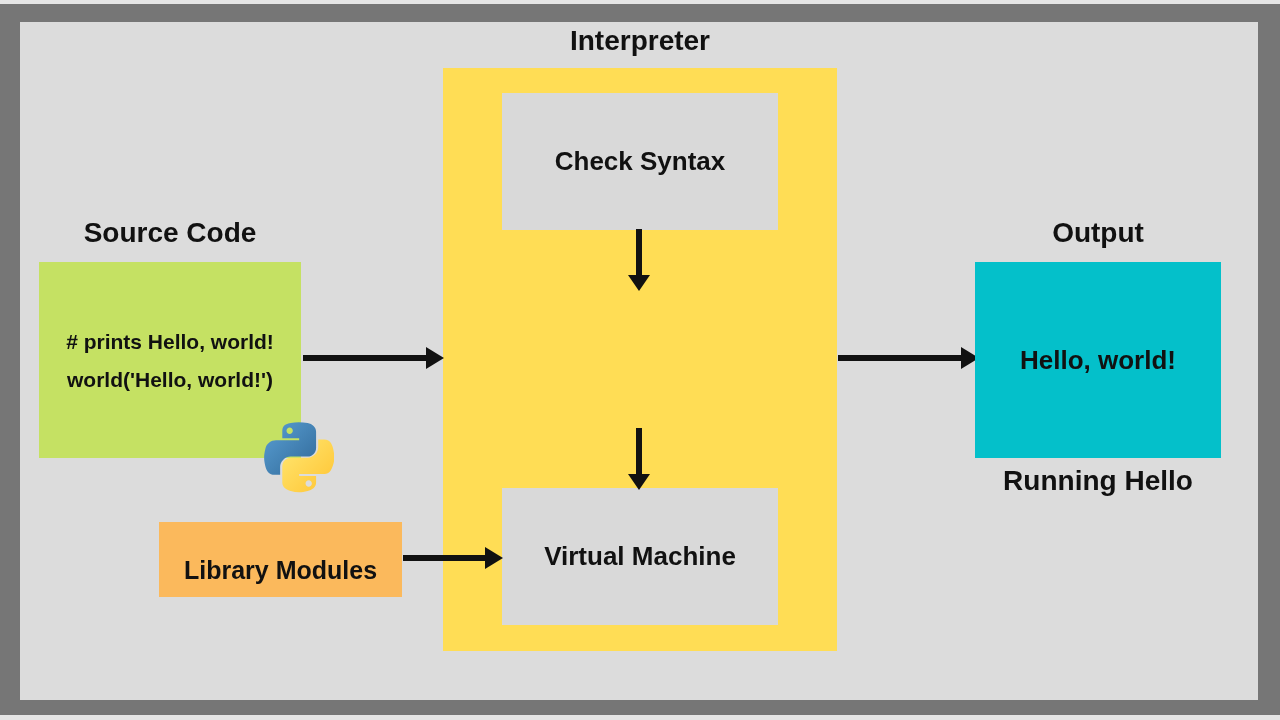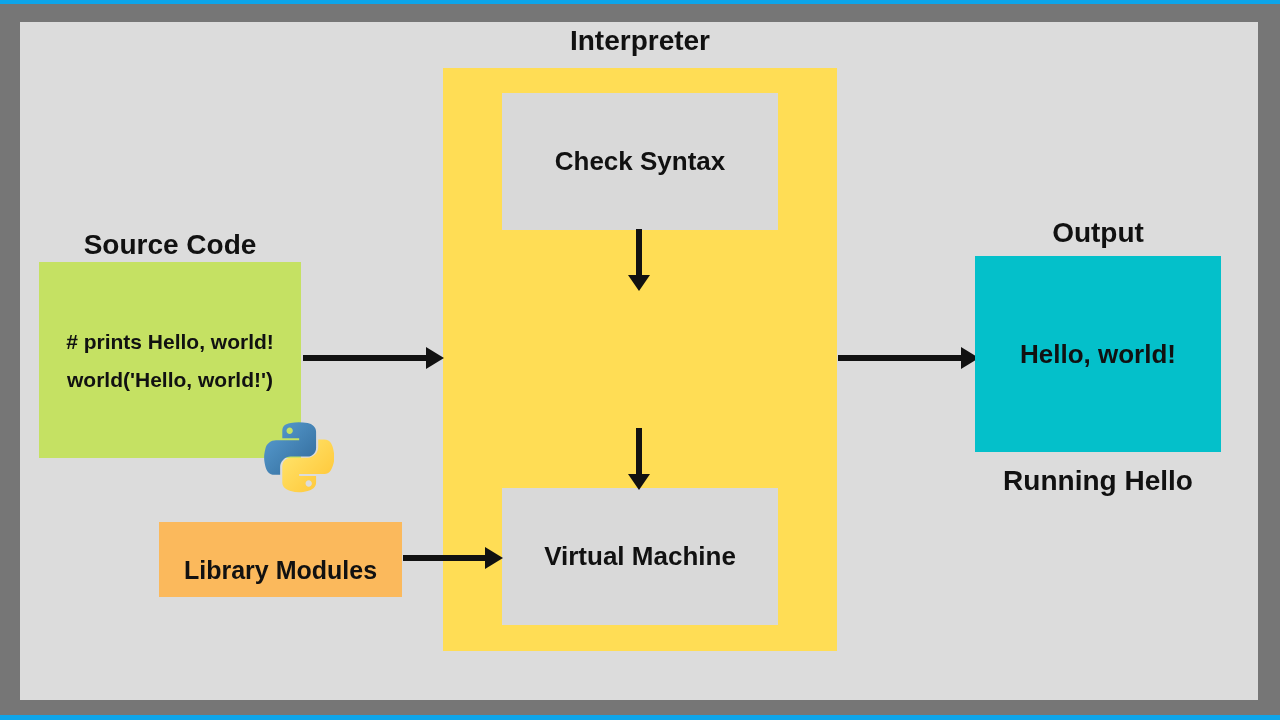--- a/index.html
+++ b/index.html
@@ -3,21 +3,21 @@
 <meta charset="utf-8">
 <style>
   html,body{margin:0;padding:0;}
   body{
     font-family:"Liberation Sans","DejaVu Sans",sans-serif;
     background:#9a9a9a;
   }
   #stage{
     position:relative;
     width:1280px;height:720px;
-    background:#0ea5e9;
+    background:#e5e5e5;
     overflow:hidden;
     color:#111;
   }
   .frame{
     position:absolute;left:0;top:4px;width:1280px;height:711px;
     background:#767676;
   }
   .canvas{
     position:absolute;left:20px;top:22px;width:1238px;height:678px;
     background:#dcdcdc;
@@ -50,21 +50,21 @@
     font-weight:700;font-size:21px;line-height:1;text-align:center;
     white-space:nowrap;
   }
   .library-box{
     left:159px;top:522px;width:243px;height:75px;
     background:#fbb95c;
     display:flex;align-items:center;justify-content:center;
   }
   .library-label{font-weight:700;font-size:25px;margin-top:22px;}
   .output-box{
-    left:975px;top:256px;width:246px;height:196px;
+    left:975px;top:262px;width:246px;height:196px;
     background:#04c0ca;
     display:flex;align-items:center;justify-content:center;
   }
   .output-label{font-weight:700;font-size:26px;}
   
   .hline{height:6px;background:#111;}
   .vline{width:6px;background:#111;}
   .head-right{
     width:0;height:0;
     border-top:11px solid transparent;
@@ -96,21 +96,21 @@
   <div class="abs step-box" style="top:488px;">
     <div class="step-label">Virtual Machine</div>
   </div>
 
   <div class="abs vline" style="left:636px;top:229px;height:46px;"></div>
   <div class="abs head-down" style="left:628px;top:275px;"></div>
 
   <div class="abs vline" style="left:636px;top:428px;height:46px;"></div>
   <div class="abs head-down" style="left:628px;top:474px;"></div>
 
-  <div class="abs heading" style="left:30px;top:218px;width:280px;margin-top:12px;">Source Code</div>
+  <div class="abs heading" style="left:30px;top:218px;width:280px;">Source Code</div>
   <div class="abs source-box">
     <div class="code-line"># prints Hello, world!</div>
     <div class="code-line">world('Hello, world!')</div>
   </div>
 
   <svg class="abs python-logo" viewBox="0 0 111 111" aria-hidden="true">
     <defs>
       <linearGradient id="pyb" x1="0" y1="0" x2="1" y2="1">
         <stop offset="0" stop-color="#5a9fd4"></stop>
           <stop offset="1" stop-color="#306998"></stop>

